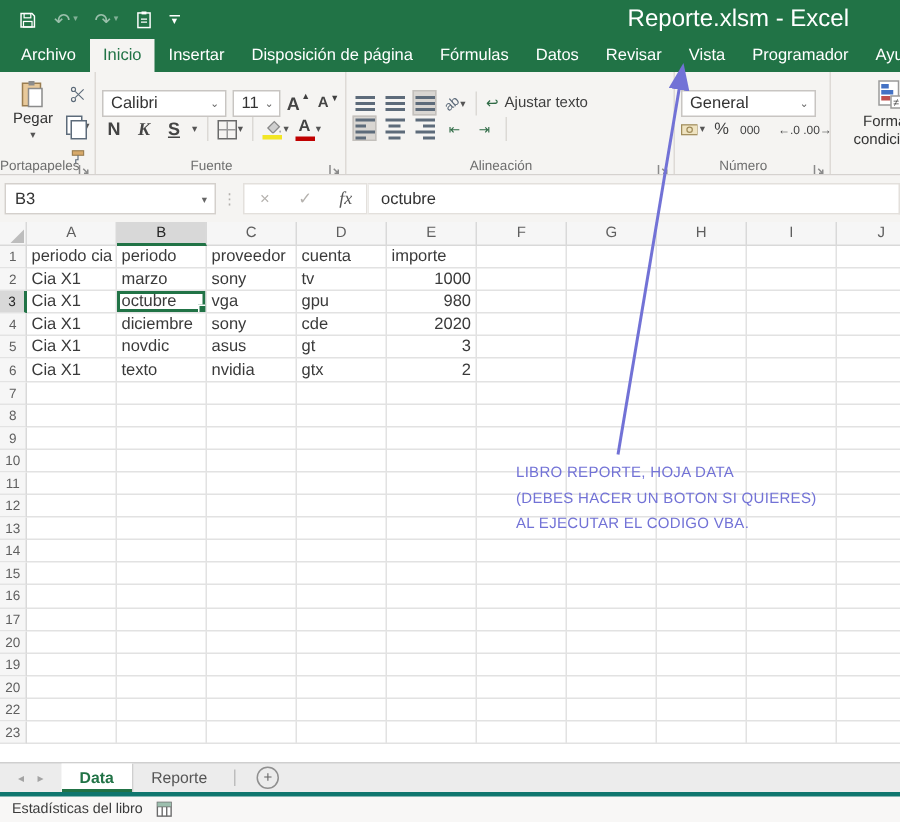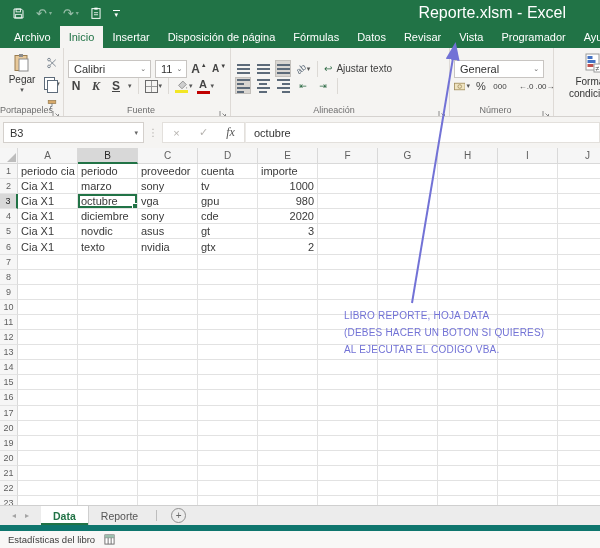--- a/index.html
+++ b/index.html
@@ -95,21 +95,21 @@
   .sheetbar{height:19px;background:#ececec;border-top:1px solid #cfcfcf;display:flex;align-items:stretch;
             flex:0 0 auto;font-size:10.5px;}
   .snav{display:flex;align-items:center;gap:9px;padding:0 12px;color:#a3a3a3;font-size:8px;}
   .stab{padding:0 12px;display:flex;align-items:center;color:#555;cursor:default;}
   .stab.active{background:#fff;color:#217346;font-weight:bold;box-shadow:inset 0 -2px 0 #217346;border-right:1px solid #cfcfcf;}
   .stabsep{width:1px;background:#bdbdbd;margin:4px 6px;}
   .saddwrap{display:flex;align-items:center;padding-left:8px;}
   .sadd{width:13px;height:13px;border:1px solid #8f8f8f;border-radius:50%;color:#666;display:flex;
         align-items:center;justify-content:center;font-size:10px;line-height:1;}
   
-  .statusbar{height:17px;background:#f8f7f6;border-top:6px solid #0f766e;display:flex;align-items:center;
+  .statusbar{height:17px;background:#f8f7f6;border-top:3px solid #0f766e;display:flex;align-items:center;
              gap:9px;padding-left:8px;flex:0 0 auto;font-size:9.5px;color:#3b3b3b;}
   
   .overlay{position:absolute;inset:0;pointer-events:none;z-index:40;}
   .anntext{position:absolute;left:344px;top:307px;font-size:10px;line-height:17px;letter-spacing:.2px;z-index:41;pointer-events:none;}
 </style>
 </head>
 <body>
 
 <div class="app">
 
@@ -655,33 +655,20 @@
           <div class="cell"></div>
           <div class="cell"></div>
           <div class="cell"></div>
           <div class="cell"></div>
           <div class="cell"></div>
           <div class="cell"></div>
           <div class="cell"></div>
           <div class="cell"></div>
         </div>
         <div class="grow">
-          <div class="rh">21</div>
-          <div class="cell"></div>
-          <div class="cell"></div>
-          <div class="cell"></div>
-          <div class="cell"></div>
-          <div class="cell"></div>
-          <div class="cell"></div>
-          <div class="cell"></div>
-          <div class="cell"></div>
-          <div class="cell"></div>
-          <div class="cell"></div>
-        </div>
-        <div class="grow">
           <div class="rh">22</div>
           <div class="cell"></div>
           <div class="cell"></div>
           <div class="cell"></div>
           <div class="cell"></div>
           <div class="cell"></div>
           <div class="cell"></div>
           <div class="cell"></div>
           <div class="cell"></div>
           <div class="cell"></div>

